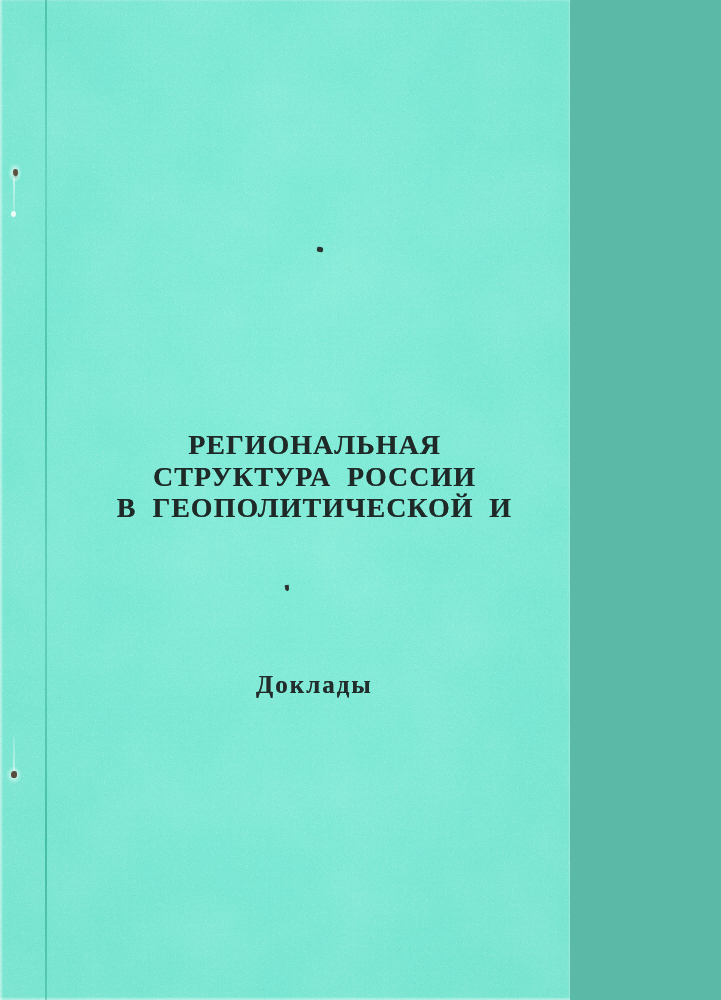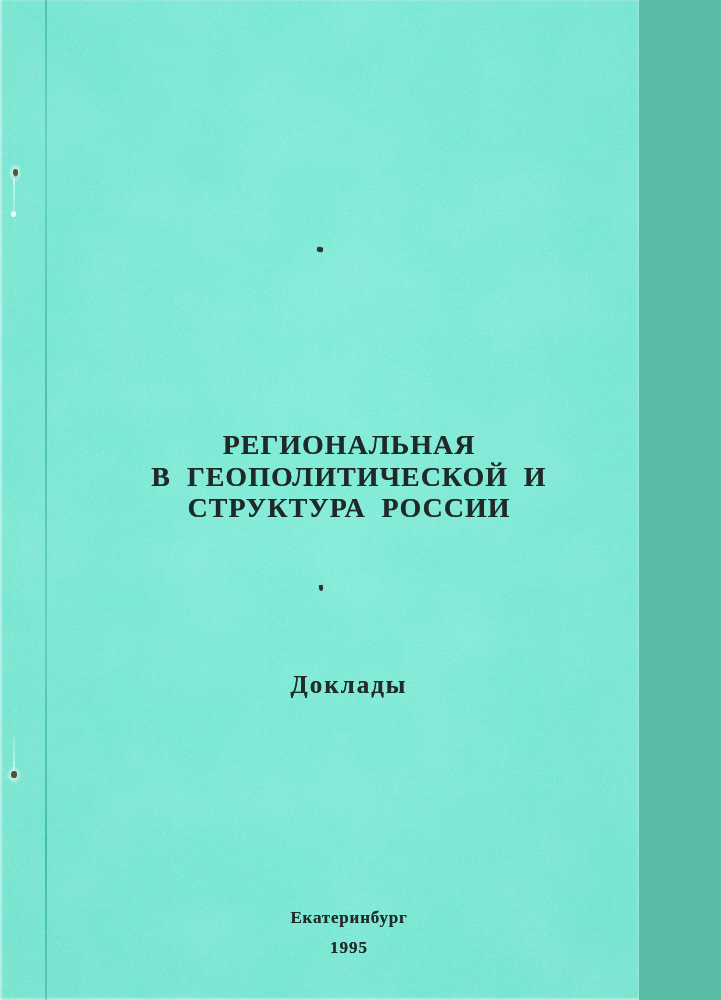--- a/index.html
+++ b/index.html
@@ -6,21 +6,21 @@
     margin: 0;
     padding: 0;
     width: 721px;
     height: 1000px;
     overflow: hidden;
     background: #5bb9a8;
     font-family: "Liberation Serif", serif;
   }
   .cover {
     position: relative;
-    width: 639px;
+    width: 570px;
     height: 1000px;
     background: radial-gradient(ellipse at 52% 42%, #82ecd8 0%, #7ae8d4 55%, #74e3ce 100%);
     box-shadow:
       inset 3px 0 2px -1px rgba(255,255,255,0.45),
       inset 0 -3px 2px -1px rgba(255,255,255,0.40),
       inset -2px 0 2px -1px rgba(255,255,255,0.25),
       inset 0 2px 2px -1px rgba(255,255,255,0.20);
     overflow: hidden;
   }
   .texture {
@@ -181,25 +181,21 @@
   <div class="staple-streak-top"></div>
   <div class="staple-dot-top"></div>
   <div class="staple-streak-bottom"></div>
   <div class="staple-halo-bottom"></div>
   <div class="staple-hole-bottom"></div>
 
   <div class="ink-speck"></div>
 
   <div class="title-block">
     <div>РЕГИОНАЛЬНАЯ</div>
+    <div>СТРУКТУРА РОССИИ</div>
     <div>В ГЕОПОЛИТИЧЕСКОЙ И</div>
-    <div>СТРУКТУРА РОССИИ</div>
     <div class="print-artifact-mark"></div>
   </div>
 
   <div class="subtitle-block">Доклады</div>
 
-  <div class="imprint-block">
-    <div class="imprint-city">Екатеринбург</div>
-    <div class="imprint-year">1995</div>
-  </div>
 
 </div>
 
 </body></html>

